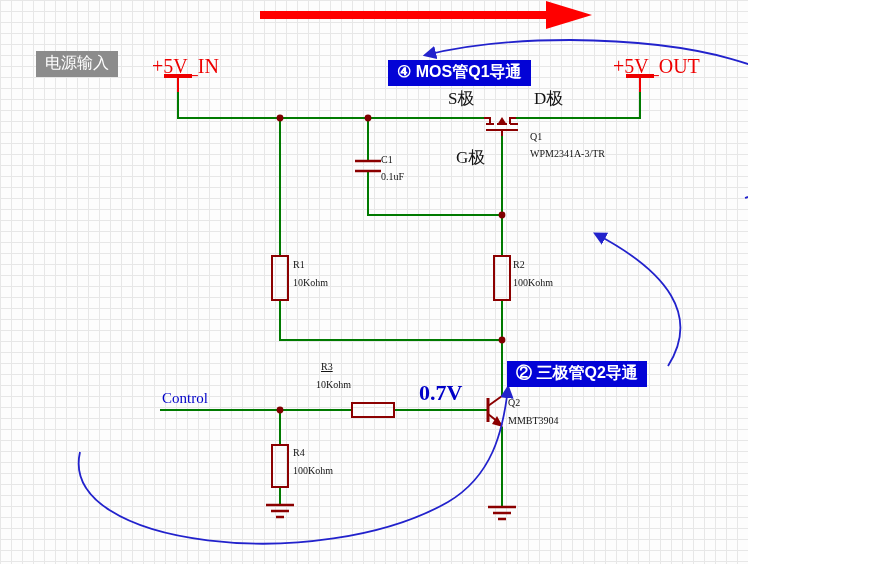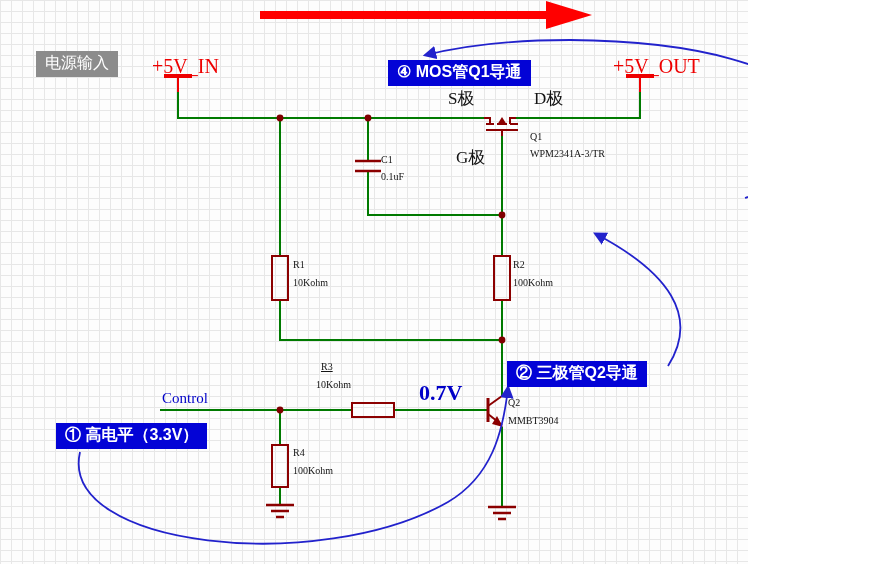--- a/index.html
+++ b/index.html
@@ -144,21 +144,20 @@
 
   <div class="gray-tag" style="left:36px; top:51px;">电源输入</div>
 
   <div class="lbl net" style="left:152px; top:55px;">+5V_IN</div>
   <div class="lbl net" style="left:613px; top:55px;">+5V_OUT</div>
   <div class="lbl ctrl" style="left:162px; top:390px;">Control</div>
   <div class="lbl vbe" style="left:419px; top:381px;">0.7V</div>
 
   <div class="blue-note" style="left:388px; top:60px;">④ MOS管Q1导通</div>
   <div class="blue-note" style="left:507px; top:361px;">② 三极管Q2导通</div>
-  <div class="blue-note" style="left:56px; top:423px;">① 高电平（3.3V）</div>
 
   <div class="lbl pin" style="left:448px; top:90px;">S极</div>
   <div class="lbl pin" style="left:534px; top:90px;">D极</div>
   <div class="lbl pin" style="left:456px; top:149px;">G极</div>
 
   <div class="lbl" style="left:530px; top:131px;">Q1</div>
   <div class="lbl" style="left:530px; top:148px;">WPM2341A-3/TR</div>
 
   <div class="lbl" style="left:381px; top:154px;">C1</div>
   <div class="lbl" style="left:381px; top:171px;">0.1uF</div>

